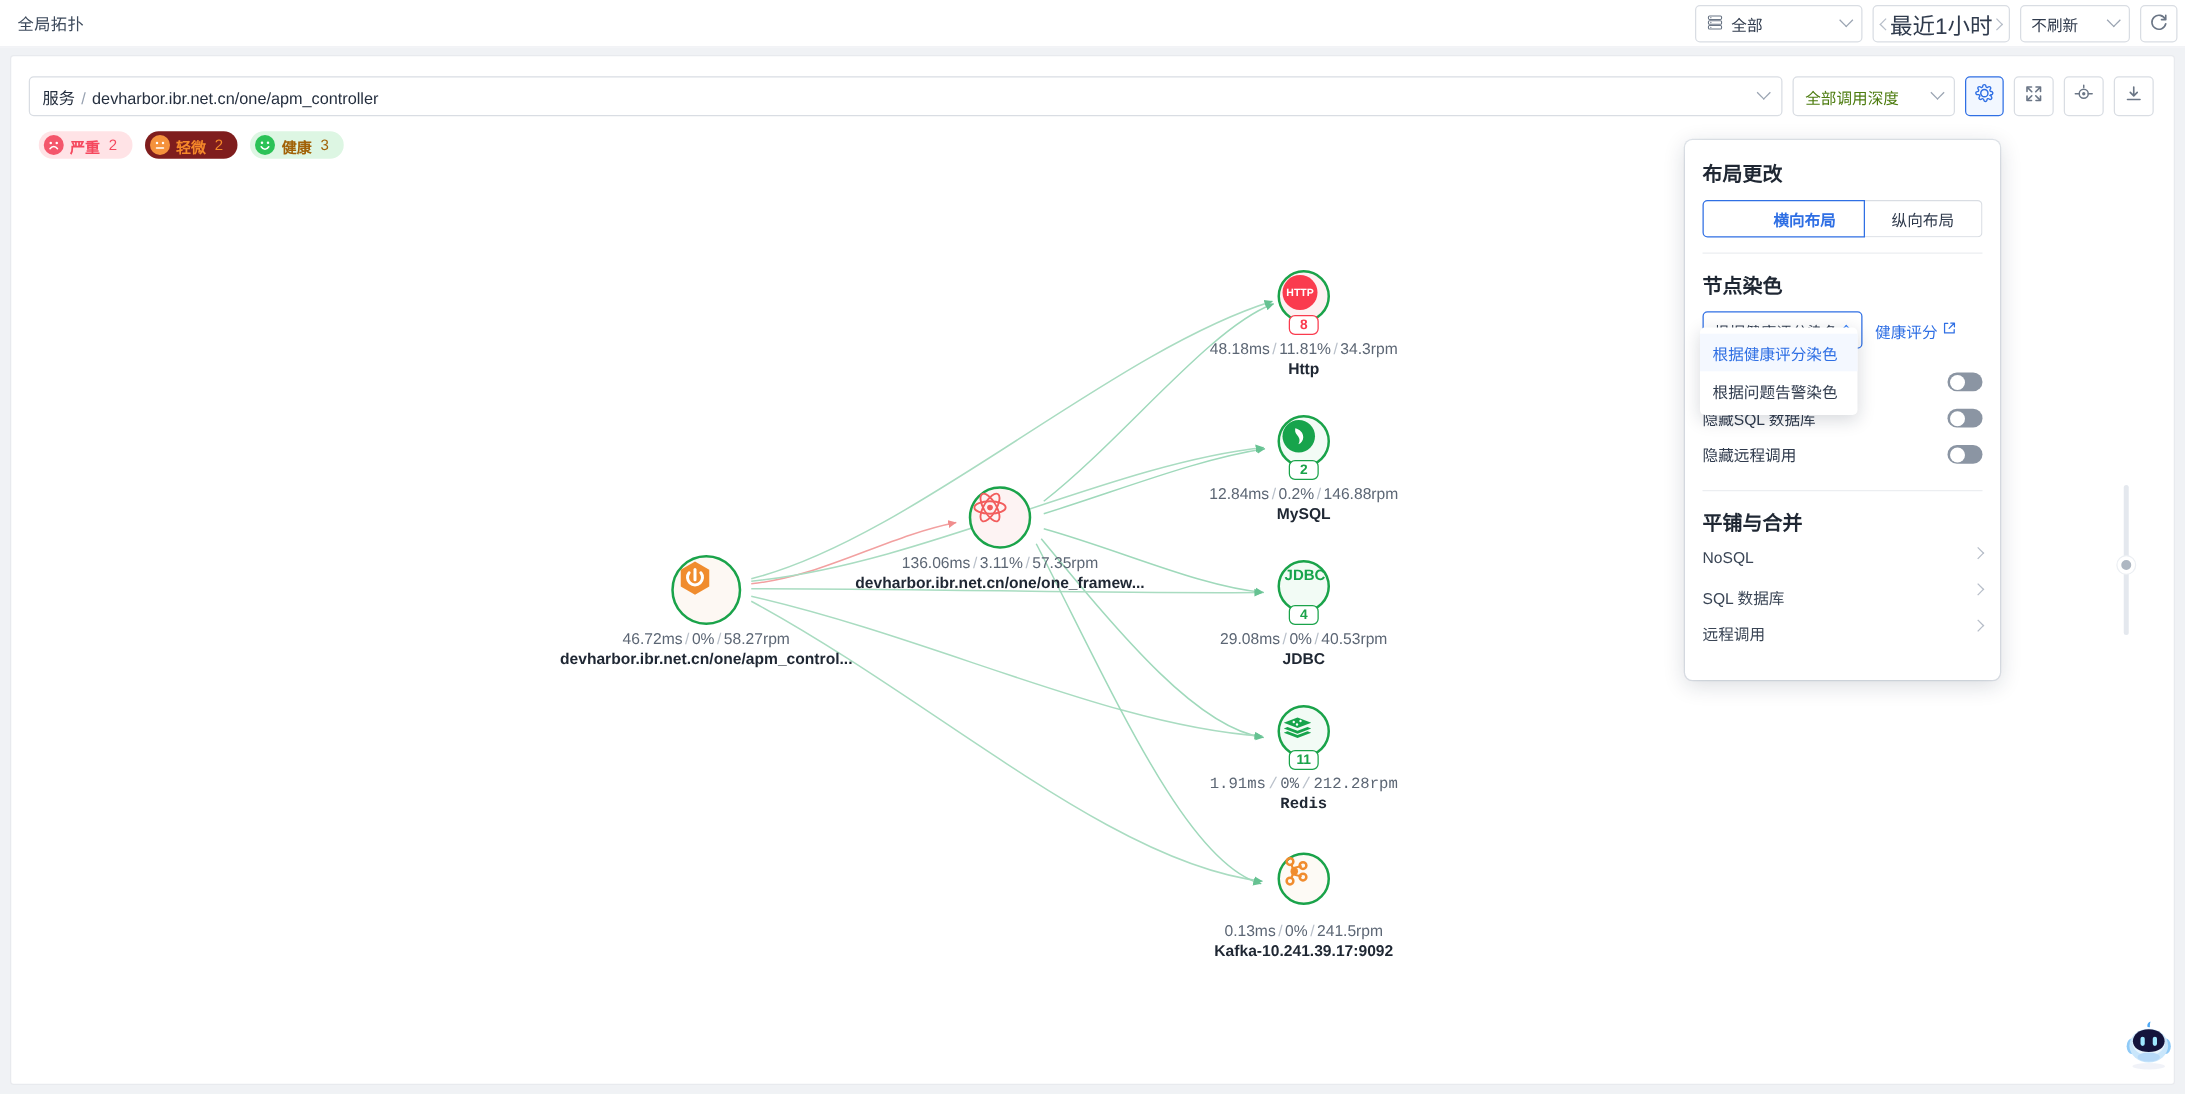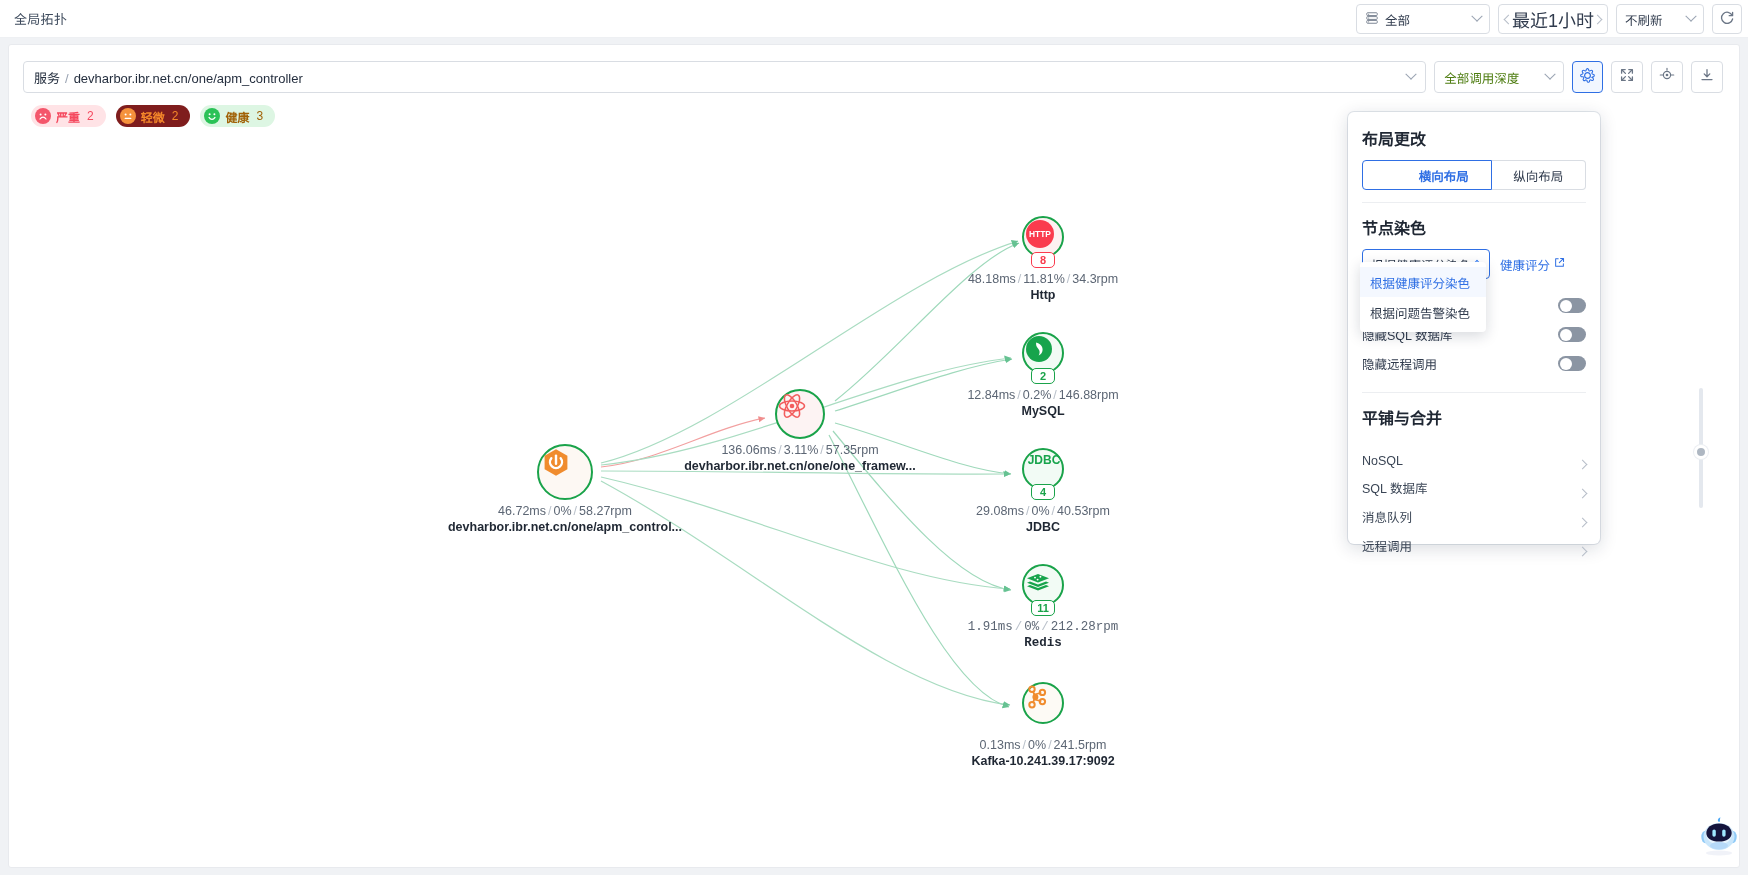--- a/index.html
+++ b/index.html
@@ -135,21 +135,21 @@
   .dropdown {
     position: absolute; left: 12px; top: 150px; width: 126px;
     background: #fff; border-radius: 4px; box-shadow: 0 4px 14px rgba(20,30,55,.17);
     padding: 5px 0; z-index: 20;
   }
   .dropdown .opt { height: 30px; display: flex; align-items: center; padding: 0 10px; font-size: 12.5px; color: #303b4d; cursor: pointer; }
   .dropdown .opt.sel { color: #2f6fe4; background: #f4f8ff; }
   .tgl-row { display: flex; align-items: center; justify-content: space-between; height: 29px; font-size: 12.5px; color: #303b4d; }
   .switch { width: 28px; height: 15px; border-radius: 8px; background: #8b95a3; position: relative; cursor: pointer; }
   .switch::after { content:""; position:absolute; left:1.5px; top:1.5px; width:12px; height:12px; border-radius:50%; background:#fff; }
-  .list-row { display: flex; align-items: flex-end; justify-content: space-between; height: 29px; font-size: 12.5px; color: #3a4555; cursor: pointer; }
+  .list-row { display: flex; align-items: flex-start; justify-content: space-between; height: 29px; font-size: 12.5px; color: #3a4555; cursor: pointer; }
   .chev-r { width: 7px; height: 7px; border-top: 1.3px solid #b6bdc8; border-right: 1.3px solid #b6bdc8; transform: rotate(45deg); }
 
   
   .zoomslider { position: absolute; left: 1694px; top: 388px; width: 14px; height: 120px; }
   .zoomslider .track { position: absolute; left: 5px; top: 0; width: 4px; height: 120px; background: #e4e8ee; border-radius: 2px; }
   .zoomslider .knob { position: absolute; left: 0; top: 57px; width: 14px; height: 14px; border-radius: 50%;
                       background: #aeb7c2; border: 3px solid #fff; box-shadow: 0 0 0 1px #eceff3; cursor: pointer; }
 
   
   .assistant { position: absolute; left: 1696px; top: 812px; width: 46px; height: 46px; cursor: pointer; }
@@ -500,24 +500,20 @@
     <div class="divider" style="margin:14px 0 12px 0;"></div>
 
     <h4>平铺与合并</h4>
 
     <div class="list-row">
       <span>NoSQL</span>
       <span class="chev-r"></span>
     </div>
     <div class="list-row">
       <span>SQL 数据库</span>
-      <span class="chev-r"></span>
-    </div>
-    <div class="list-row">
-      <span>消息队列</span>
       <span class="chev-r"></span>
     </div>
     <div class="list-row">
       <span>远程调用</span>
       <span class="chev-r"></span>
     </div>
 
     <div class="dropdown">
       <div class="opt sel">根据健康评分染色</div>
       <div class="opt">根据问题告警染色</div>

